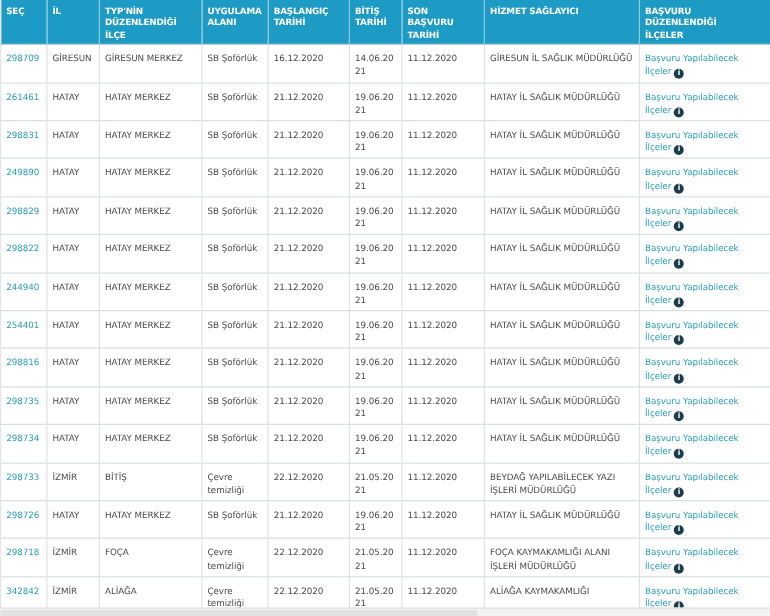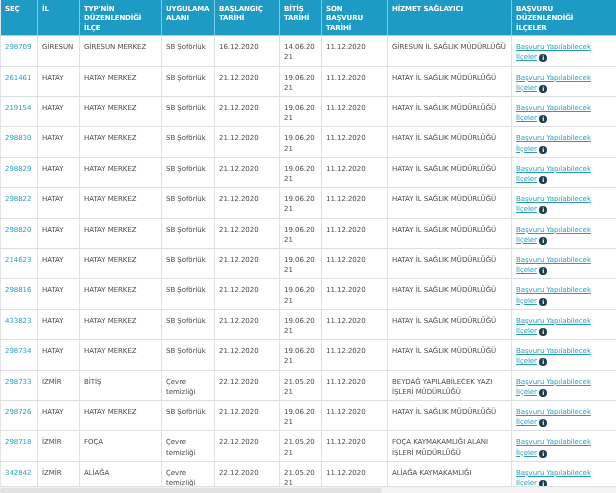--- a/index.html
+++ b/index.html
@@ -16,21 +16,21 @@
   }
   tbody td{
     background:#fff;color:#4a4a4a;font-size:7px;vertical-align:top;
     padding:6px 2px 2px 4px;line-height:1.45;letter-spacing:-0.05px;
     border-right:1px solid #dde2e4;border-bottom:1px solid #d9dfe1;
     box-sizing:border-box;word-wrap:break-word;
   }
   tbody tr{height:30.4px;}
   a.id-link{color:#2a9db6;text-decoration:none;cursor:pointer;}
   a.basvuru-link{color:#2a9db6;text-decoration:none;cursor:pointer;display:block;}
-  .link-text{white-space:pre-line;text-decoration:underline;}
+  .link-text{white-space:pre-line;}
   .info-icon{
     display:inline-block;width:8px;height:8px;border-radius:50%;
     background:#1c3d4d;color:#fff;font-size:6px;line-height:8px;text-align:center;
     font-weight:bold;font-style:normal;vertical-align:-1px;
   }
   .hscrollbar{
     position:absolute;left:0;bottom:0;width:616px;height:7px;
     background:#f3f3f3;border-top:1px solid #e0e0e0;box-sizing:border-box;
   }
   .hscrollbar .thumb{
@@ -95,35 +95,35 @@
         <td>21.12.2020</td>
         <td>19.06.2021</td>
         <td>11.12.2020</td>
         <td>HATAY İL SAĞLIK MÜDÜRLÜĞÜ</td>
         <td>
           <a class="basvuru-link"><span class="link-text">Başvuru Yapılabilecek
 İlçeler</span> <span class="info-icon">i</span></a>
         </td>
       </tr>
       <tr>
-        <td><a class="id-link">219154</a></td>
-        <td>HATAY</td>
-        <td>HATAY MERKEZ</td>
-        <td>SB Şoförlük</td>
-        <td>21.12.2020</td>
-        <td>19.06.2021</td>
-        <td>11.12.2020</td>
-        <td>HATAY İL SAĞLIK MÜDÜRLÜĞÜ</td>
-        <td>
-          <a class="basvuru-link"><span class="link-text">Başvuru Yapılabilecek
-İlçeler</span> <span class="info-icon">i</span></a>
-        </td>
-      </tr>
-      <tr>
-        <td><a class="id-link">298830</a></td>
+        <td><a class="id-link">298831</a></td>
+        <td>HATAY</td>
+        <td>HATAY MERKEZ</td>
+        <td>SB Şoförlük</td>
+        <td>21.12.2020</td>
+        <td>19.06.2021</td>
+        <td>11.12.2020</td>
+        <td>HATAY İL SAĞLIK MÜDÜRLÜĞÜ</td>
+        <td>
+          <a class="basvuru-link"><span class="link-text">Başvuru Yapılabilecek
+İlçeler</span> <span class="info-icon">i</span></a>
+        </td>
+      </tr>
+      <tr>
+        <td><a class="id-link">249890</a></td>
         <td>HATAY</td>
         <td>HATAY MERKEZ</td>
         <td>SB Şoförlük</td>
         <td>21.12.2020</td>
         <td>19.06.2021</td>
         <td>11.12.2020</td>
         <td>HATAY İL SAĞLIK MÜDÜRLÜĞÜ</td>
         <td>
           <a class="basvuru-link"><span class="link-text">Başvuru Yapılabilecek
 İlçeler</span> <span class="info-icon">i</span></a>
@@ -151,35 +151,35 @@
         <td>21.12.2020</td>
         <td>19.06.2021</td>
         <td>11.12.2020</td>
         <td>HATAY İL SAĞLIK MÜDÜRLÜĞÜ</td>
         <td>
           <a class="basvuru-link"><span class="link-text">Başvuru Yapılabilecek
 İlçeler</span> <span class="info-icon">i</span></a>
         </td>
       </tr>
       <tr>
-        <td><a class="id-link">298820</a></td>
-        <td>HATAY</td>
-        <td>HATAY MERKEZ</td>
-        <td>SB Şoförlük</td>
-        <td>21.12.2020</td>
-        <td>19.06.2021</td>
-        <td>11.12.2020</td>
-        <td>HATAY İL SAĞLIK MÜDÜRLÜĞÜ</td>
-        <td>
-          <a class="basvuru-link"><span class="link-text">Başvuru Yapılabilecek
-İlçeler</span> <span class="info-icon">i</span></a>
-        </td>
-      </tr>
-      <tr>
-        <td><a class="id-link">214623</a></td>
+        <td><a class="id-link">244940</a></td>
+        <td>HATAY</td>
+        <td>HATAY MERKEZ</td>
+        <td>SB Şoförlük</td>
+        <td>21.12.2020</td>
+        <td>19.06.2021</td>
+        <td>11.12.2020</td>
+        <td>HATAY İL SAĞLIK MÜDÜRLÜĞÜ</td>
+        <td>
+          <a class="basvuru-link"><span class="link-text">Başvuru Yapılabilecek
+İlçeler</span> <span class="info-icon">i</span></a>
+        </td>
+      </tr>
+      <tr>
+        <td><a class="id-link">254401</a></td>
         <td>HATAY</td>
         <td>HATAY MERKEZ</td>
         <td>SB Şoförlük</td>
         <td>21.12.2020</td>
         <td>19.06.2021</td>
         <td>11.12.2020</td>
         <td>HATAY İL SAĞLIK MÜDÜRLÜĞÜ</td>
         <td>
           <a class="basvuru-link"><span class="link-text">Başvuru Yapılabilecek
 İlçeler</span> <span class="info-icon">i</span></a>
@@ -193,21 +193,21 @@
         <td>21.12.2020</td>
         <td>19.06.2021</td>
         <td>11.12.2020</td>
         <td>HATAY İL SAĞLIK MÜDÜRLÜĞÜ</td>
         <td>
           <a class="basvuru-link"><span class="link-text">Başvuru Yapılabilecek
 İlçeler</span> <span class="info-icon">i</span></a>
         </td>
       </tr>
       <tr>
-        <td><a class="id-link">433823</a></td>
+        <td><a class="id-link">298735</a></td>
         <td>HATAY</td>
         <td>HATAY MERKEZ</td>
         <td>SB Şoförlük</td>
         <td>21.12.2020</td>
         <td>19.06.2021</td>
         <td>11.12.2020</td>
         <td>HATAY İL SAĞLIK MÜDÜRLÜĞÜ</td>
         <td>
           <a class="basvuru-link"><span class="link-text">Başvuru Yapılabilecek
 İlçeler</span> <span class="info-icon">i</span></a>

